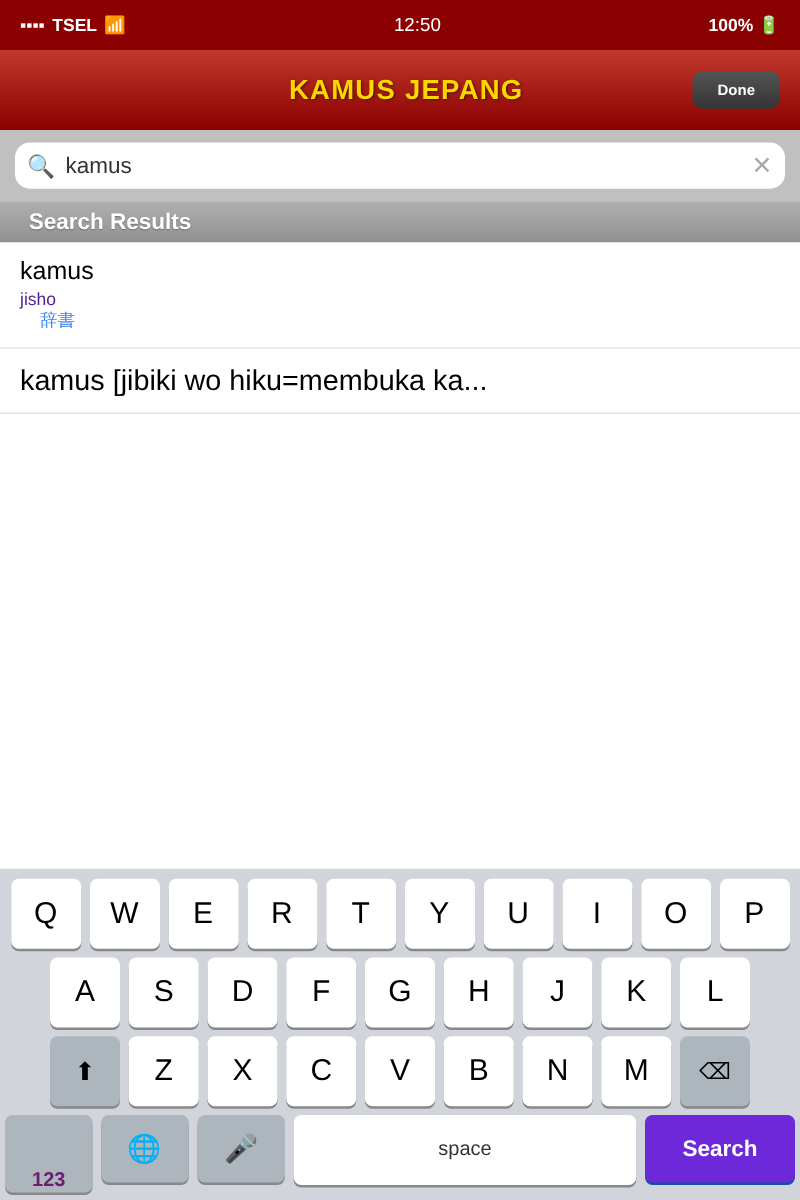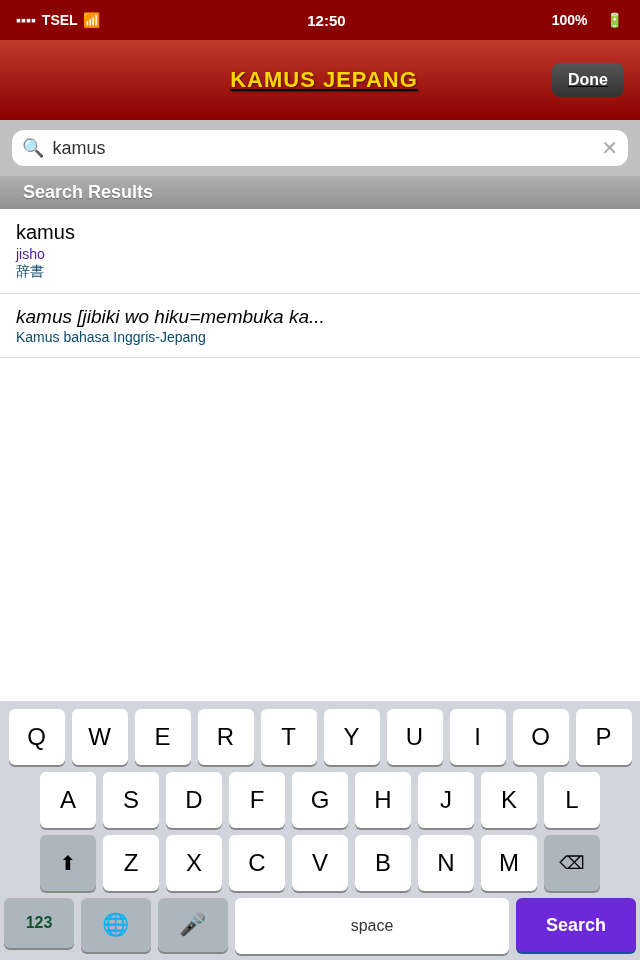--- a/index.html
+++ b/index.html
@@ -18,49 +18,48 @@
       background: #8b0000;
       display: flex;
       align-items: center;
       justify-content: space-between;
       padding: 0 16px;
       color: white;
       font-size: 14px;
       font-weight: 600;
     }
     .status-left { display: flex; align-items: center; gap: 6px; }
-    .status-center { font-size: 15px; font-weight: 700; }
-    .status-right { display: flex; align-items: center; gap: 19px; }
+    .status-center { font-size: 15px; font-weight: 400; }
+    .status-right { display: flex; align-items: center; gap: 4px; }
 
     
     #nav-bar {
-      height: 80px;
+      height: 64px;
       background: linear-gradient(to bottom, #c0392b, #8b0000);
       display: flex;
       align-items: center;
       justify-content: space-between;
       padding: 0 16px;
-      text-decoration: underline;
     }
     #nav-title {
       flex: 1;
       text-align: center;
       color: #FFD700;
       font-size: 22px;
       font-weight: 900;
       letter-spacing: 1px;
       text-shadow: 1px 1px 2px rgba(0,0,0,0.5);
     }
     #done-button {
       background: linear-gradient(to bottom, #555, #333);
       color: white;
       border: none;
       border-radius: 8px;
       padding: 8px 16px;
-      font-size: 16px;
+      font-size: 12px;
       font-weight: 600;
       cursor: pointer;
       min-width: 70px;
     }
 
     
     #search-bar {
       background: #c0c0c0;
       padding: 10px 12px;
     }
@@ -115,30 +114,30 @@
       color: #000;
       font-weight: 500;
     }
     .result-sub1 {
       font-size: 14px;
       color: #4c1d95;
       margin-top: 2px;
     }
     .result-sub2 {
       font-size: 14px;
-      color: #0c4a6e;
+      color: #3b82f6;
       margin-top: 1px;
+      margin-left: 16px;
     }
     .result-item2 {
       padding: 12px 16px;
       border-bottom: 1px solid #e0e0e0;
     }
     .result-item2 .result-main {
-      font-size: 19px;
-      font-style: italic;
+      font-size: 23px;
     }
 
     
     #partial-result {
       padding: 8px 16px;
       background: white;
     }
     .partial-main {
       font-size: 19px;
       color: #000;
@@ -195,28 +194,28 @@
     .key-row-bottom {
       display: flex;
       justify-content: center;
       gap: 7px;
       margin-bottom: 6px;
       padding: 0 4px;
     }
     .key-123 {
       background: #adb5bd;
       border-radius: 6px;
-      height: 50px;
+      height: 62px;
       min-width: 70px;
       display: flex;
-      align-items: center;
+      align-items: flex-end;
       justify-content: center;
       font-size: 16px;
       font-weight: 600;
-      color: #14532d;
+      color: #701a75;
       cursor: pointer;
       box-shadow: 0 2px 0 #888;
       user-select: none;
     }
     .key-globe {
       background: #adb5bd;
       border-radius: 6px;
       height: 54px;
       min-width: 70px;
       display: flex;
@@ -305,21 +304,20 @@
 <div id="results-list">
 
   <div class="result-item">
     <div class="result-main">kamus</div>
     <div class="result-sub1">jisho</div>
     <div class="result-sub2">辞書</div>
   </div>
 
   <div class="result-item2">
     <div class="result-main">kamus [jibiki wo hiku=membuka ka...</div>
-    <div class="result-sub2">Kamus bahasa Inggris-Jepang</div>
   </div>
 
 </div>
 
 <div id="keyboard">
 
   <div class="key-row">
     <div class="key">Q</div>
     <div class="key">W</div>
     <div class="key">E</div>

